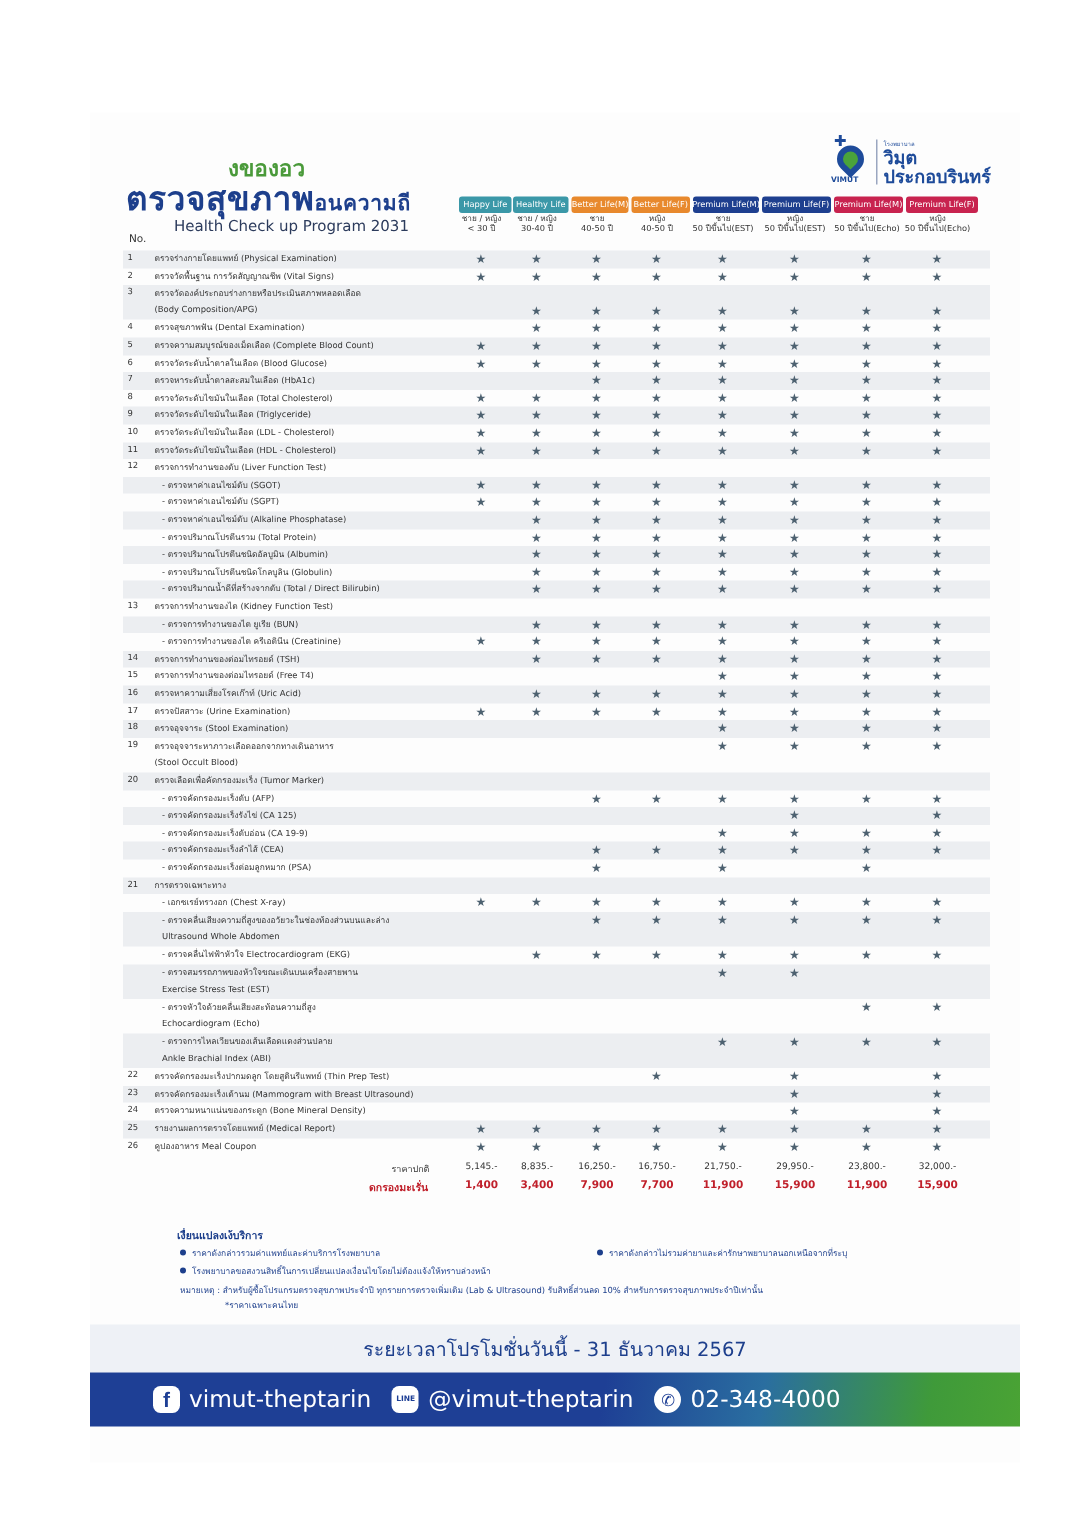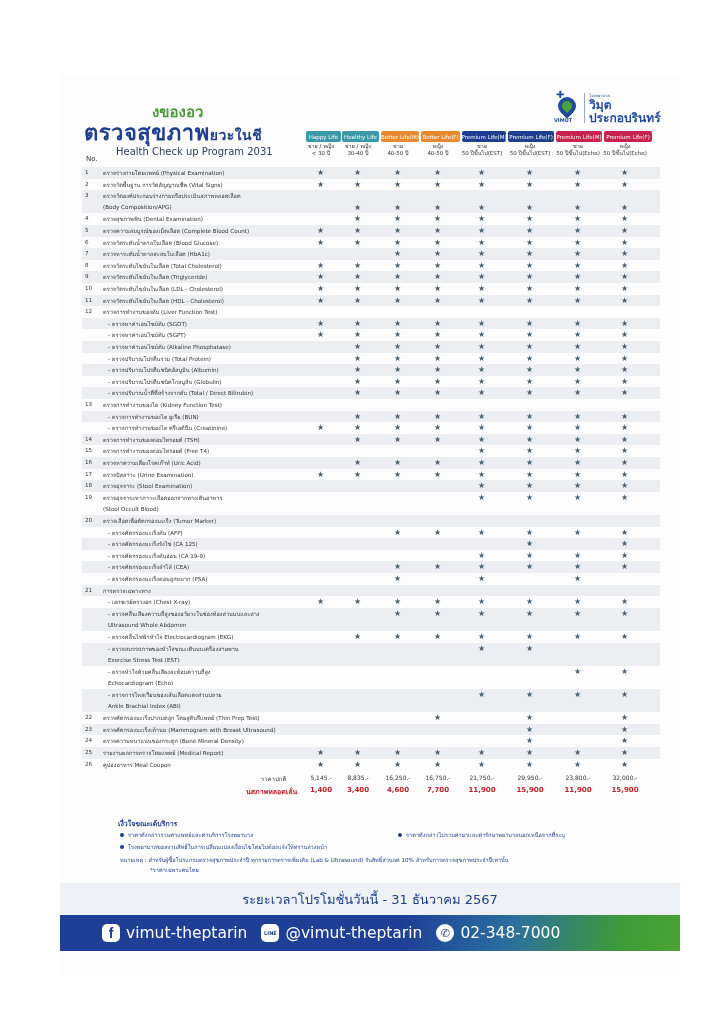--- a/index.html
+++ b/index.html
@@ -51,21 +51,21 @@
   .cicon.fb { font-size: 14px; font-family: "Liberation Sans", sans-serif; }
   .cicon.line { font-size: 5px; }
   .cicon.phone { border-radius: 50%; font-size: 11px; }
 </style>
 </head>
 <body>
 
 <div class="sheet"></div>
 
 <div class="title-small">งของอว</div>
-<div class="title-big"><span>ตรวจสุขภาพ</span><span class="suffix">ยวะในชี</span></div>
+<div class="title-big"><span>ตรวจสุขภาพ</span><span class="suffix">อนความถี</span></div>
 <div class="subtitle">Health Check up Program 2031</div>
 <div class="no-label">No.</div>
 
 <div class="logo">
   <div class="logo-mark">
     <span class="plus">✚</span>
     <span class="heart"></span>
       <span class="heart2"></span>
     <span class="brand">VIMUT</span>
   </div>
@@ -655,55 +655,55 @@
     <span class="star" style="left: 354px; top: 760.6px;">★</span>
     <span class="star" style="left: 394px; top: 760.6px;">★</span>
     <span class="star" style="left: 434px; top: 760.6px;">★</span>
     <span class="star" style="left: 478px; top: 760.6px;">★</span>
     <span class="star" style="left: 526px; top: 760.6px;">★</span>
     <span class="star" style="left: 574px; top: 760.6px;">★</span>
     <span class="star" style="left: 621px; top: 760.6px;">★</span>
   </div>
 <div id="prices">
     <div class="price-label" style="left: 261px; top: 774.2px;">ราคาปกติ</div>
-    <div class="price-label promo" style="left: 246px; top: 786.2px;">นสภาพหลอดเลั่น</div>
+    <div class="price-label promo" style="left: 246px; top: 786.2px;">ดกรองมะเรั่น</div>
     <div class="price" style="left: 301px; top: 774.2px;">5,145.-</div>
     <div class="price" style="left: 338px; top: 774.2px;">8,835.-</div>
     <div class="price" style="left: 378px; top: 774.2px;">16,250.-</div>
     <div class="price" style="left: 418px; top: 774.2px;">16,750.-</div>
     <div class="price" style="left: 462px; top: 774.2px;">21,750.-</div>
     <div class="price" style="left: 510px; top: 774.2px;">29,950.-</div>
     <div class="price" style="left: 558px; top: 774.2px;">23,800.-</div>
     <div class="price" style="left: 605px; top: 774.2px;">32,000.-</div>
     <div class="price promo" style="left: 301px; top: 786.2px;">1,400</div>
     <div class="price promo" style="left: 338px; top: 786.2px;">3,400</div>
-    <div class="price promo" style="left: 378px; top: 786.2px;">4,600</div>
+    <div class="price promo" style="left: 378px; top: 786.2px;">7,900</div>
     <div class="price promo" style="left: 418px; top: 786.2px;">7,700</div>
     <div class="price promo" style="left: 462px; top: 786.2px;">11,900</div>
     <div class="price promo" style="left: 510px; top: 786.2px;">15,900</div>
     <div class="price promo" style="left: 558px; top: 786.2px;">11,900</div>
     <div class="price promo" style="left: 605px; top: 786.2px;">15,900</div>
   </div>
 
-<div class="cond-title">เงื่วใจขณะเด้บริการ</div>
+<div class="cond-title">เงื่ยนแปลงเง้บริการ</div>
 <div class="bullet" style="left:120px; top:831px;"><span class="dot"></span><span>ราคาดังกล่าวรวมค่าแพทย์และค่าบริการโรงพยาบาล</span></div>
 <div class="bullet" style="left:398px; top:831px;"><span class="dot"></span><span>ราคาดังกล่าวไม่รวมค่ายาและค่ารักษาพยาบาลนอกเหนือจากที่ระบุ</span></div>
 <div class="bullet" style="left:120px; top:843px;"><span class="dot"></span><span>โรงพยาบาลขอสงวนสิทธิ์ในการเปลี่ยนแปลงเงื่อนไขโดยไม่ต้องแจ้งให้ทราบล่วงหน้า</span></div>
 <div class="note" style="left:120px; top:856px;">หมายเหตุ : สำหรับผู้ซื้อโปรแกรมตรวจสุขภาพประจำปี ทุกรายการตรวจเพิ่มเติม (Lab &amp; Ultrasound) รับสิทธิ์ส่วนลด 10% สำหรับการตรวจสุขภาพประจำปีเท่านั้น</div>
 <div class="note" style="left:150px; top:866px;">*ราคาเฉพาะคนไทย</div>
 
 <div class="promo-band">
     <span>ระยะเวลาโปรโมชั่นวันนี้ - 31 ธันวาคม 2567</span>
   </div>
 <div class="contact-band">
   <div class="contact">
     <span class="cicon fb">f</span>
     <span>vimut-theptarin</span>
   </div>
   <div class="contact">
     <span class="cicon line">LINE</span>
     <span>@vimut-theptarin</span>
   </div>
   <div class="contact">
     <span class="cicon phone">✆</span>
-    <span>02-348-7000</span>
+    <span>02-348-4000</span>
   </div>
 </div>
 
 </body></html>

